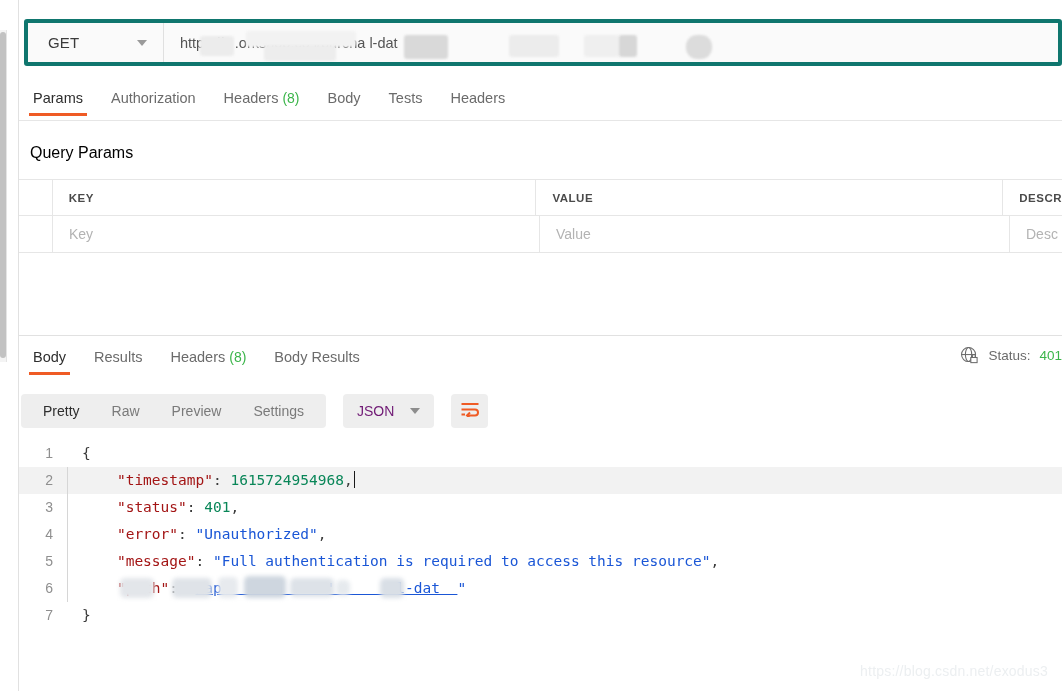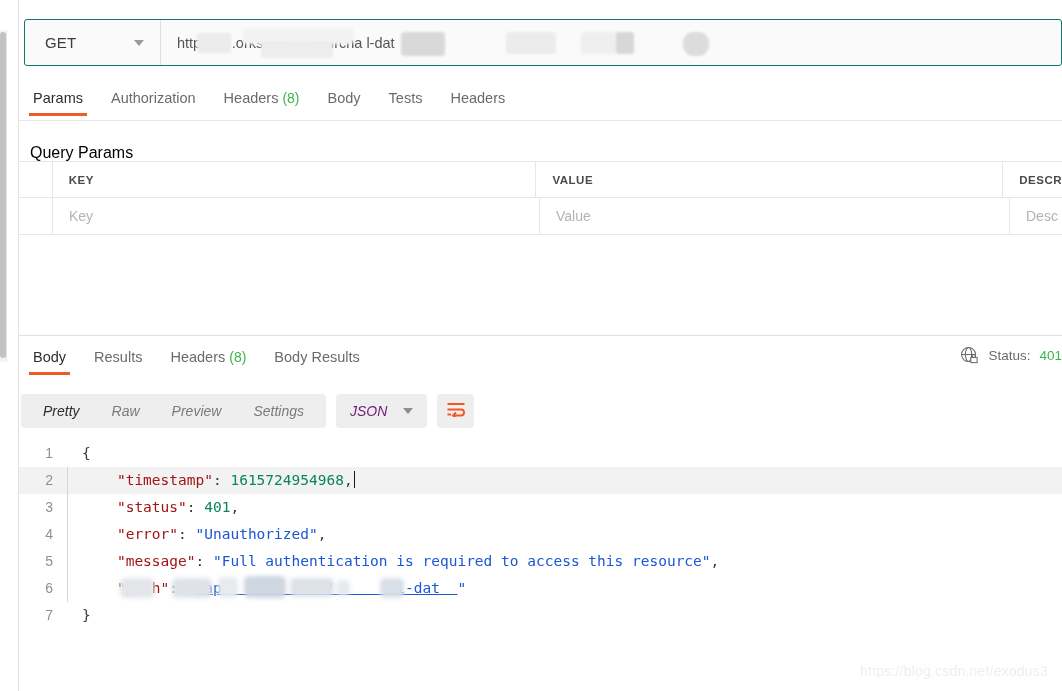--- a/index.html
+++ b/index.html
@@ -39,21 +39,21 @@
     position: absolute; left: 18px; top: 336px;
     width: 1px; height: 355px;
     background: #e1e1e1;
   }
 
   
   .urlbar {
     position: absolute; left: 24px; top: 19px;
     width: 1038px; height: 47px;
     background: #fafafa;
-    border: 1px solid #0f766e;
+    border: 4px solid #0f766e;
     border-radius: 3px;
     display: flex; align-items: stretch;
   }
   .method-box {
     width: 136px;
     display: flex; align-items: center; justify-content: space-between;
     padding: 0 16px 0 20px;
     border-right: 1px solid #e0e0e0;
   }
   .method-label {
@@ -104,21 +104,21 @@
     height: 3px; background: #ef5b25;
   }
   .badge-count { color: #3bb54a; font-size: 14px; margin-left: 4px; }
 
   
   .qp-title {
     position: absolute; left: 30px; top: 144px;
     font-size: 16px; color: #000000;
   }
   .param-table {
-    position: absolute; left: 19px; top: 161px;
+    position: absolute; left: 19px; top: 179px;
     width: 1043px;
     border-top: 1px solid #e6e6e6;
     border-bottom: 1px solid #e6e6e6;
   }
   .ptr {
     display: flex; align-items: center;
     height: 36px;
     border-bottom: 1px solid #e6e6e6;
   }
   .ptr:last-child { border-bottom: none; }
@@ -154,21 +154,21 @@
     position: absolute; right: 0; top: 346px;
     display: flex; align-items: center; gap: 9px;
     font-size: 13.5px; color: #6b6b6b;
   }
   .status-val { color: #3bb54a; }
   .globe-lock { width: 19px; height: 19px; display: block; }
 
   
   .fmt-wrap {
     position: absolute; left: 21px; top: 394px;
-    display: flex; align-items: center; gap: 10px; font-style: italic;
+    display: flex; align-items: center; gap: 17px;
   }
   .fmt-group {
     background: #eeeeee;
     border-radius: 4px;
     height: 34px;
     display: flex; align-items: center;
     padding: 0 6px;
   }
   .fmt-btn {
     font-size: 14px; color: #7a7a7a;

